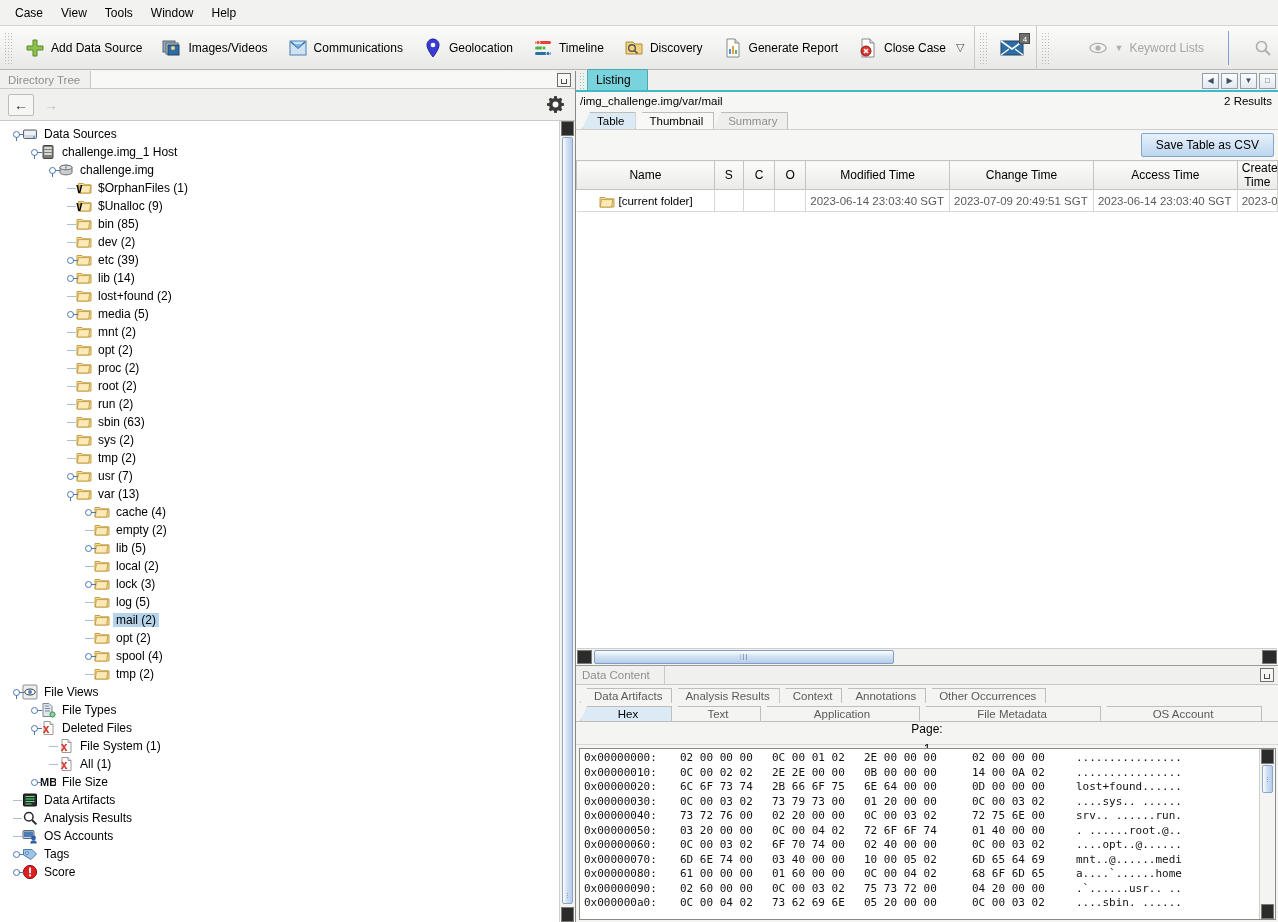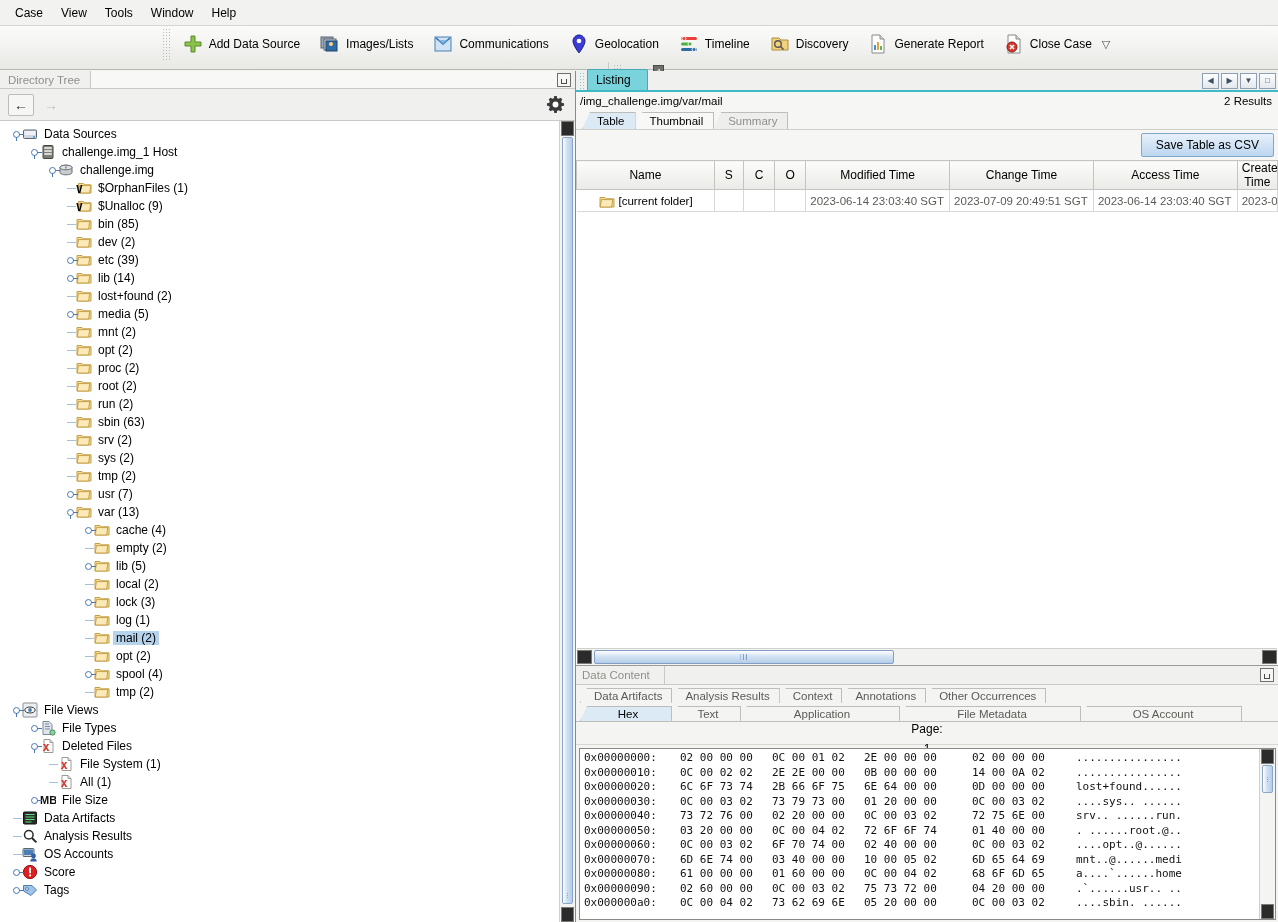--- a/index.html
+++ b/index.html
@@ -24,21 +24,20 @@
     padding: 3px 9px; font-size: 12px; color: #000; cursor: default;
   }
 
   
   .toolbar {
     height: 44px;
     background: linear-gradient(to bottom,#fbfbfa 0%,#f2f2f0 50%,#e8e8e5 100%);
     border-bottom: 1px solid #b8b8b4;
     display: flex; align-items: center;
     position: relative;
-    flex-direction: column;
   }
   .grip {
     width: 8px; height: 32px; margin: 0 3px 0 4px;
     background-image: radial-gradient(#b9b9b5 1px, transparent 1px);
     background-size: 3px 3px;
     flex: 0 0 auto;
   }
   .tb-btn {
     display: flex; align-items: center; gap: 6px;
     height: 36px; padding: 0 9px; cursor: default;
@@ -335,21 +334,21 @@
 
       <div class="tb-btn">
         <span class="ic">
           <svg width="20" height="20" viewBox="0 0 20 20">
             <rect x="1" y="3" width="12" height="11" fill="#9aa7b5" stroke="#5a6673"></rect>
             <rect x="4" y="5" width="12" height="11" fill="#c8d2dc" stroke="#5a6673"></rect>
             <rect x="6" y="7" width="11" height="10" fill="#2e6da4" stroke="#1c456b"></rect>
             <circle cx="11" cy="10" r="2" fill="#ffd27f"></circle>
           </svg>
         </span>
-        <span class="lbl">Images/Lists</span>
+        <span class="lbl">Images/Videos</span>
       </div>
 
       <div class="tb-btn">
         <span class="ic">
           <svg width="20" height="20" viewBox="0 0 20 20">
             <rect x="2" y="3" width="16" height="14" fill="#cfe3f5" stroke="#4a7fb5"></rect>
             <path d="M3 4l7 6 7-6" fill="none" stroke="#2e6da4" stroke-width="1.5"></path>
             <path d="M5 6l5 5 5-5" fill="#6aa6de" opacity=".7"></path>
           </svg>
         </span>
@@ -654,29 +653,20 @@
                 </svg></span>
               <span class="lbl">sbin (63)</span>
             </div>
             <div class="trow">
               <span class="ind" style="width: 64px;"></span>
               <span class="knob leaf"></span>
               <span class="ticon"><svg width="16" height="16" viewBox="0 0 16 16">
                   <path d="M1 3.5h5l1.2 1.3H15V13H1z" fill="#f7dc93" stroke="#c4a04a"></path>
                   <path d="M2.4 5.6h11.4L12.6 13H1.2z" fill="#fbe9b8" stroke="#c4a04a"></path>
                 </svg></span>
-              <span class="lbl">srv (2)</span>
-            </div>
-            <div class="trow">
-              <span class="ind" style="width: 64px;"></span>
-              <span class="knob leaf"></span>
-              <span class="ticon"><svg width="16" height="16" viewBox="0 0 16 16">
-                  <path d="M1 3.5h5l1.2 1.3H15V13H1z" fill="#f7dc93" stroke="#c4a04a"></path>
-                  <path d="M2.4 5.6h11.4L12.6 13H1.2z" fill="#fbe9b8" stroke="#c4a04a"></path>
-                </svg></span>
               <span class="lbl">sys (2)</span>
             </div>
             <div class="trow">
               <span class="ind" style="width: 64px;"></span>
               <span class="knob leaf"></span>
               <span class="ticon"><svg width="16" height="16" viewBox="0 0 16 16">
                   <path d="M1 3.5h5l1.2 1.3H15V13H1z" fill="#f7dc93" stroke="#c4a04a"></path>
                   <path d="M2.4 5.6h11.4L12.6 13H1.2z" fill="#fbe9b8" stroke="#c4a04a"></path>
                 </svg></span>
               <span class="lbl">tmp (2)</span>
@@ -754,21 +744,21 @@
                 </svg></span>
               <span class="lbl">lock (3)</span>
             </div>
             <div class="trow">
               <span class="ind" style="width: 82px;"></span>
               <span class="knob leaf"></span>
               <span class="ticon"><svg width="16" height="16" viewBox="0 0 16 16">
                   <path d="M1 3.5h5l1.2 1.3H15V13H1z" fill="#f7dc93" stroke="#c4a04a"></path>
                   <path d="M2.4 5.6h11.4L12.6 13H1.2z" fill="#fbe9b8" stroke="#c4a04a"></path>
                 </svg></span>
-              <span class="lbl">log (1)</span>
+              <span class="lbl">log (5)</span>
             </div>
             <div class="trow sel">
               <span class="ind" style="width: 82px;"></span>
               <span class="knob leaf"></span>
               <span class="ticon"><svg width="16" height="16" viewBox="0 0 16 16">
                   <path d="M1 3.5h5l1.2 1.3H15V13H1z" fill="#f7dc93" stroke="#c4a04a"></path>
                   <path d="M2.4 5.6h11.4L12.6 13H1.2z" fill="#fbe9b8" stroke="#c4a04a"></path>
                 </svg></span>
               <span class="lbl">mail (2)</span>
             </div>
@@ -895,36 +885,36 @@
                   <path d="M8.2 15.5c0-2.1 1.5-3.3 3.3-3.3s3.3 1.2 3.3 3.3z" fill="#2f5fa8"></path>
                 </svg></span>
               <span class="lbl">OS Accounts</span>
             </div>
             <div class="trow">
               <span class="ind" style="width: 10px;"></span>
               <span class="knob">
                 <span class="dot"></span>
               </span>
               <span class="ticon"><svg width="16" height="16" viewBox="0 0 16 16">
+                  <path d="M1.5 3.5h8.5l4.5 4.5-5.5 5.5-7.5-4.5z" fill="#9fc3e4" stroke="#4a7fb5"></path>
+                  <circle cx="5" cy="7" r="1.4" fill="#fff" stroke="#4a7fb5"></circle>
+                </svg></span>
+              <span class="lbl">Tags</span>
+            </div>
+            <div class="trow">
+              <span class="ind" style="width: 10px;"></span>
+              <span class="knob">
+                <span class="dot"></span>
+              </span>
+              <span class="ticon"><svg width="16" height="16" viewBox="0 0 16 16">
                   <circle cx="8" cy="8" r="6.6" fill="#e02020" stroke="#8d1010"></circle>
                   <rect x="7.1" y="3.6" width="1.9" height="5.6" fill="#fff"></rect>
                   <rect x="7.1" y="10.4" width="1.9" height="1.9" fill="#fff"></rect>
                 </svg></span>
               <span class="lbl">Score</span>
-            </div>
-            <div class="trow">
-              <span class="ind" style="width: 10px;"></span>
-              <span class="knob">
-                <span class="dot"></span>
-              </span>
-              <span class="ticon"><svg width="16" height="16" viewBox="0 0 16 16">
-                  <path d="M1.5 3.5h8.5l4.5 4.5-5.5 5.5-7.5-4.5z" fill="#9fc3e4" stroke="#4a7fb5"></path>
-                  <circle cx="5" cy="7" r="1.4" fill="#fff" stroke="#4a7fb5"></circle>
-                </svg></span>
-              <span class="lbl">Tags</span>
             </div>
           </div>
         <div class="vscroll">
           <div class="up"></div>
           <div class="thumb"></div>
           <div class="down"></div>
         </div>
       </div>
     </div>
 
@@ -1022,21 +1012,21 @@
 
         <div class="dc-tabs-row1" id="dc-tabs1">
             <div class="dtab">Data Artifacts</div>
             <div class="dtab">Analysis Results</div>
             <div class="dtab">Context</div>
             <div class="dtab">Annotations</div>
             <div class="dtab">Other Occurrences</div>
           </div>
         <div class="dc-tabs-row2" id="dc-tabs2">
             <div class="dtab sel wide" style="width: 92px;">Hex</div>
-            <div class="dtab wide" style="width: 70px;">Text</div>
+            <div class="dtab wide" style="width: 90px;">Text</div>
             <div class="dtab wide" style="width: 160px;">Application</div>
             <div class="dtab wide" style="width: 182px;">File Metadata</div>
             <div class="dtab wide" style="width: 162px;">OS Account</div>
           </div>
 
         <div class="hexbar">
           <span>Page:</span>
           <span>1</span>
           <span>of</span>
           <span style="width:64px;"></span>

